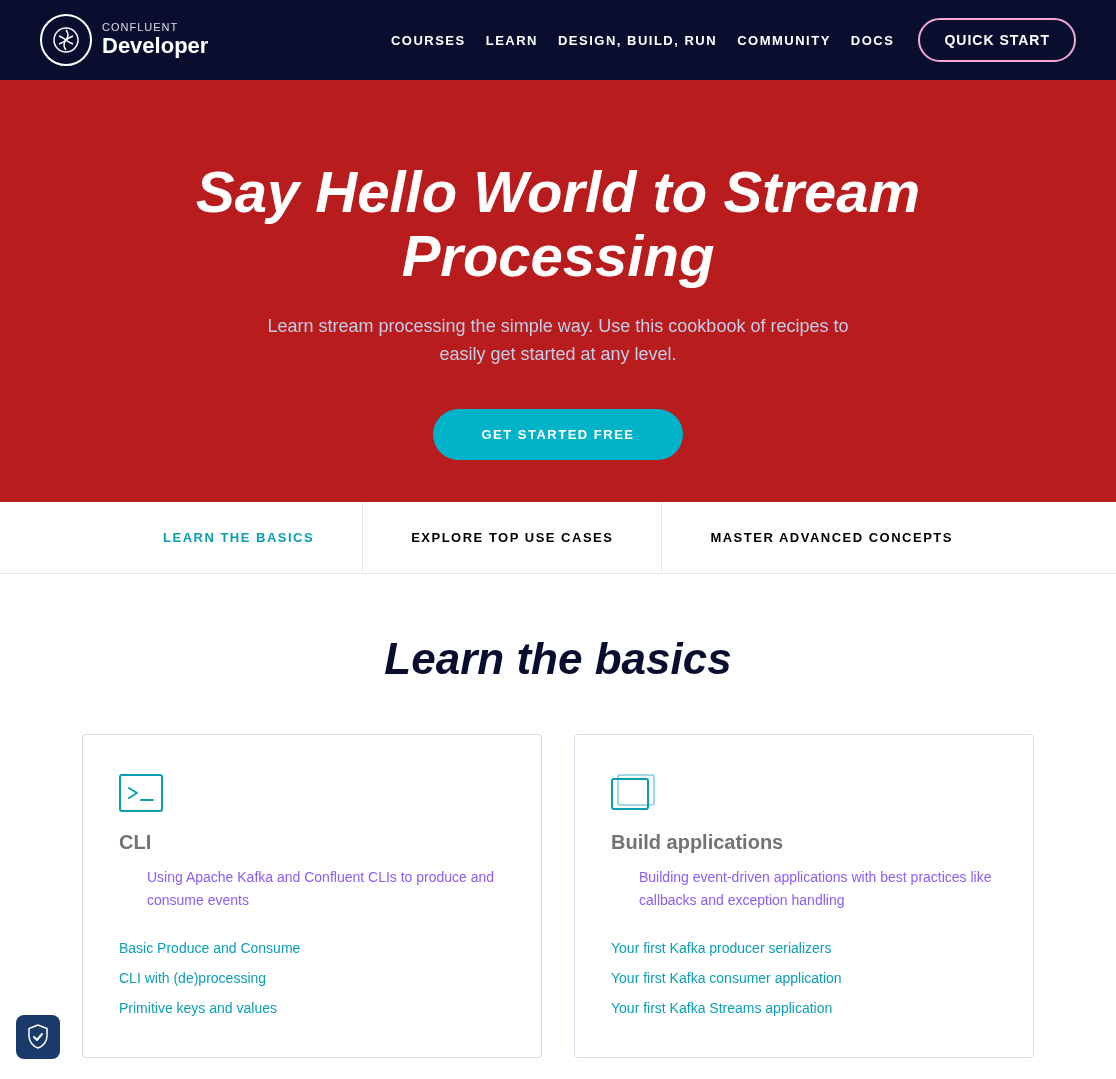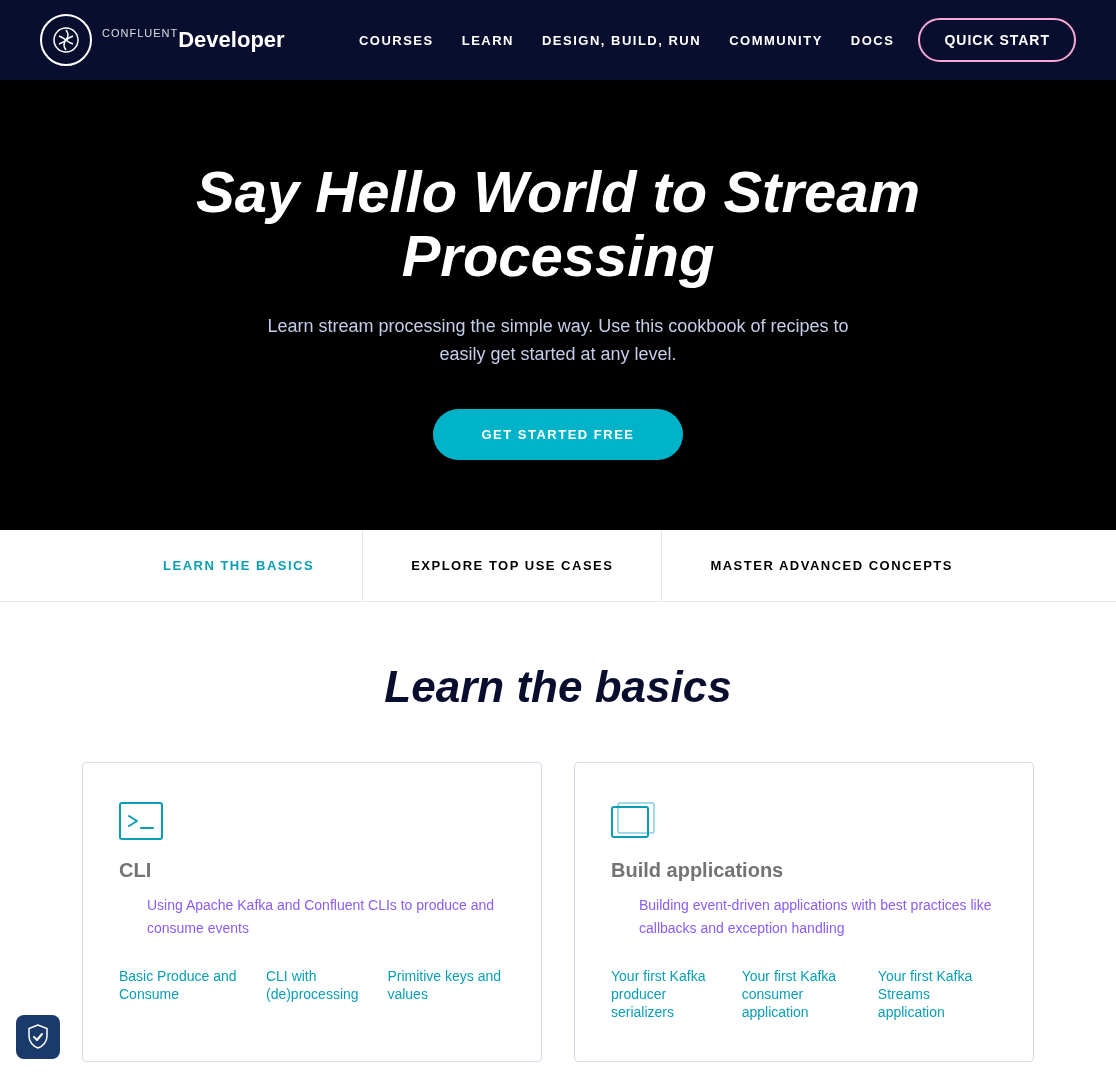--- a/index.html
+++ b/index.html
@@ -26,36 +26,36 @@
       width: 52px;
       height: 52px;
       border: 2px solid #fff;
       border-radius: 50%;
       display: flex;
       align-items: center;
       justify-content: center;
     }
     .logo-text {
       display: flex;
-      flex-direction: row;
+      flex-direction: column;
       color: #fff;
     }
     .logo-text .confluent {
       font-size: 11px;
       letter-spacing: 1px;
       opacity: 0.85;
     }
     .logo-text .developer {
       font-size: 22px;
       font-weight: bold;
     }
     .nav-links {
       display: flex;
       align-items: center;
-      gap: 28px;
+      gap: 20px;
       list-style: none;
     }
     .nav-links a {
       color: #fff;
       text-decoration: none;
       font-size: 13px;
       letter-spacing: 1.5px;
       font-weight: 600;
     }
     .quick-start-btn {
@@ -66,23 +66,23 @@
       color: #fff;
       background: transparent;
       font-size: 14px;
       font-weight: 700;
       letter-spacing: 1px;
       cursor: pointer;
     }
 
     
     .hero {
-      background: #000000;
+      background: #b91c1c;
       text-align: center;
-      padding: 80px 40px 70px;
+      padding: 80px 40px 42px;
     }
     .hero h1 {
       font-size: 58px;
       font-weight: 900;
       font-style: italic;
       color: #fff;
       max-width: 860px;
       margin: 0 auto 24px;
       line-height: 1.1;
     }
@@ -178,21 +178,21 @@
     .card .card-desc {
       font-size: 14px;
       color: #8b5cf6;
       line-height: 1.6;
       margin-bottom: 28px;
       margin-left: 28px;
     }
     .card-links {
       list-style: none;
       display: flex;
-      flex-direction: row;
+      flex-direction: column;
       gap: 12px;
     }
     .card-links a {
       color: #0a9eb5;
       text-decoration: none;
       font-size: 14px;
       font-weight: 500;
     }
 
     

